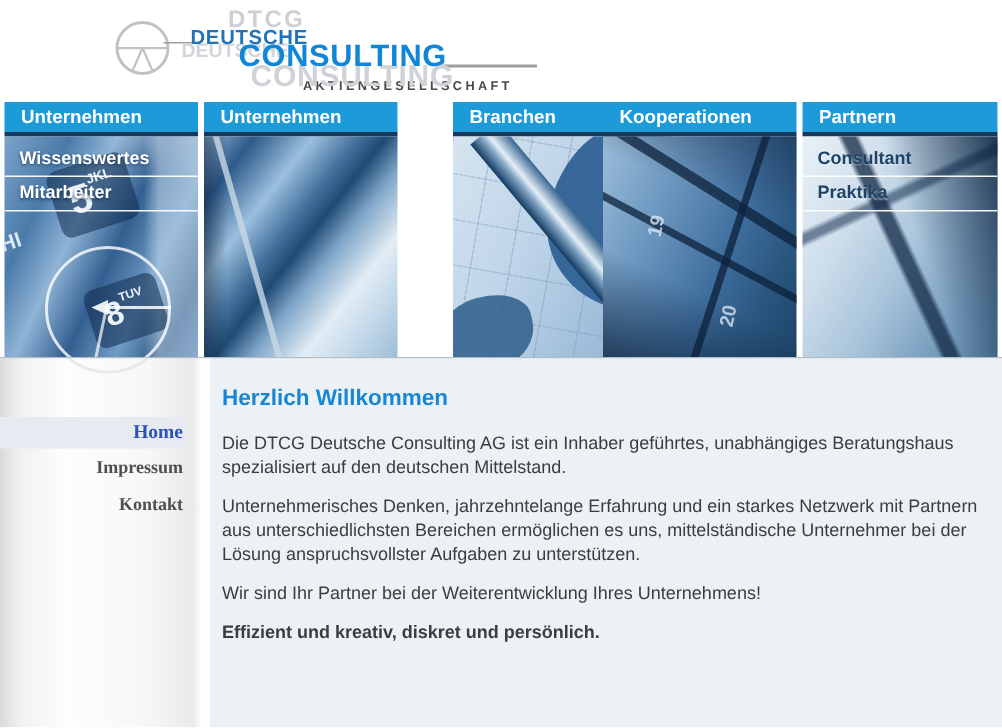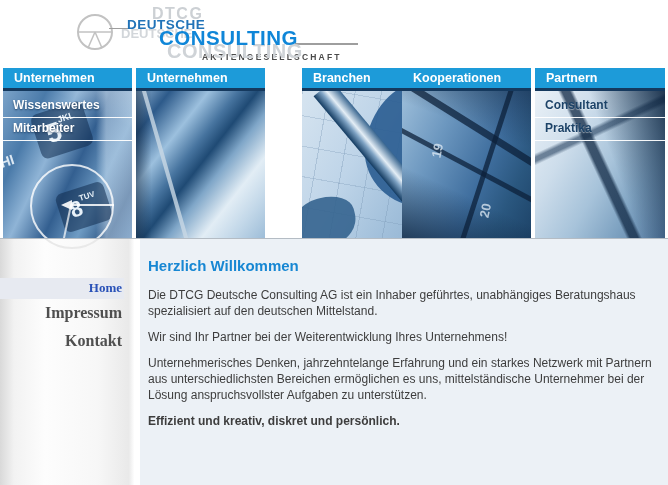--- a/index.html
+++ b/index.html
@@ -92,21 +92,21 @@
      linear-gradient(155deg, transparent 30%, rgba(20,48,80,0.55) 32%, rgba(20,48,80,0.55) 34%, transparent 36%),
      linear-gradient(120deg,#eaf1f7 0%,#cdddeb 30%,#a7c3da 55%,#7fa3c2 75%,#54799f 100%);}
 
   
   .lower{position:absolute;left:0;top:239px;width:668px;height:246px;}
   .sidebar{position:absolute;left:0;top:0;width:140px;height:246px;overflow:hidden;
      background:linear-gradient(to right,#d9d9d9 0%,#f2f2f2 10%,#fdfdfd 32%,#f7f7f7 70%,#e9e9e9 92%,#ffffff 96%);}
   .arc{position:absolute;left:29px;top:-76px;width:86px;height:86px;border:2px solid #e9e9e9;border-radius:50%;box-sizing:border-box;}
   .active-band{position:absolute;left:0;top:39px;width:124px;height:21px;background:#e7eaf1;}
   .side-nav{position:absolute;left:0;top:41px;width:122px;text-align:right;font-family:Liberation Serif, serif;}
-  .side-link{display:block;font-size:16px;font-weight:700;color:#4f4f4f;margin:0 0 10px 0;cursor:pointer;text-decoration:none;}
+  .side-link{display:block;font-size:12px;font-weight:700;color:#4f4f4f;margin:0 0 10px 0;cursor:pointer;text-decoration:none;}
   .side-link.active{font-size:13px;color:#2a52b8;margin-bottom:8px;}
   .content{position:absolute;left:140px;top:0;width:528px;height:246px;background:#ecf1f6;
            padding:18px 0 0 8px;box-sizing:border-box;}
   .content h1{margin:0 0 13px 0;font-size:15px;font-weight:700;color:#1787d3;}
   .content p{width:518px;margin:0 0 10px 0;font-size:12px;line-height:16px;color:#3d3d3d;}
   .content p.strong{font-weight:700;}
 </style>
 </head>
 <body>
 
@@ -198,19 +198,19 @@
       <div class="active-band"></div>
       <div class="side-nav">
         <a class="side-link active">Home</a>
         <a class="side-link">Impressum</a>
         <a class="side-link">Kontakt</a>
       </div>
     </div>
     <div class="content">
       <h1>Herzlich Willkommen</h1>
       <p>Die DTCG Deutsche Consulting AG ist ein Inhaber geführtes, unabhängiges Beratungshaus spezialisiert auf den deutschen Mittelstand.</p>
+      <p>Unternehmerisches Denken, jahrzehntelange Erfahrung und ein starkes Netzwerk mit Partnern aus unterschiedlichsten Bereichen ermöglichen es uns, mittelständische Unternehmer bei der Lösung anspruchsvollster Aufgaben zu unterstützen.</p>
       <p>Wir sind Ihr Partner bei der Weiterentwicklung Ihres Unternehmens!</p>
-      <p>Unternehmerisches Denken, jahrzehntelange Erfahrung und ein starkes Netzwerk mit Partnern aus unterschiedlichsten Bereichen ermöglichen es uns, mittelständische Unternehmer bei der Lösung anspruchsvollster Aufgaben zu unterstützen.</p>
       <p class="strong">Effizient und kreativ, diskret und persönlich.</p>
     </div>
   </div>
 
 </div>
 
 </body></html>

